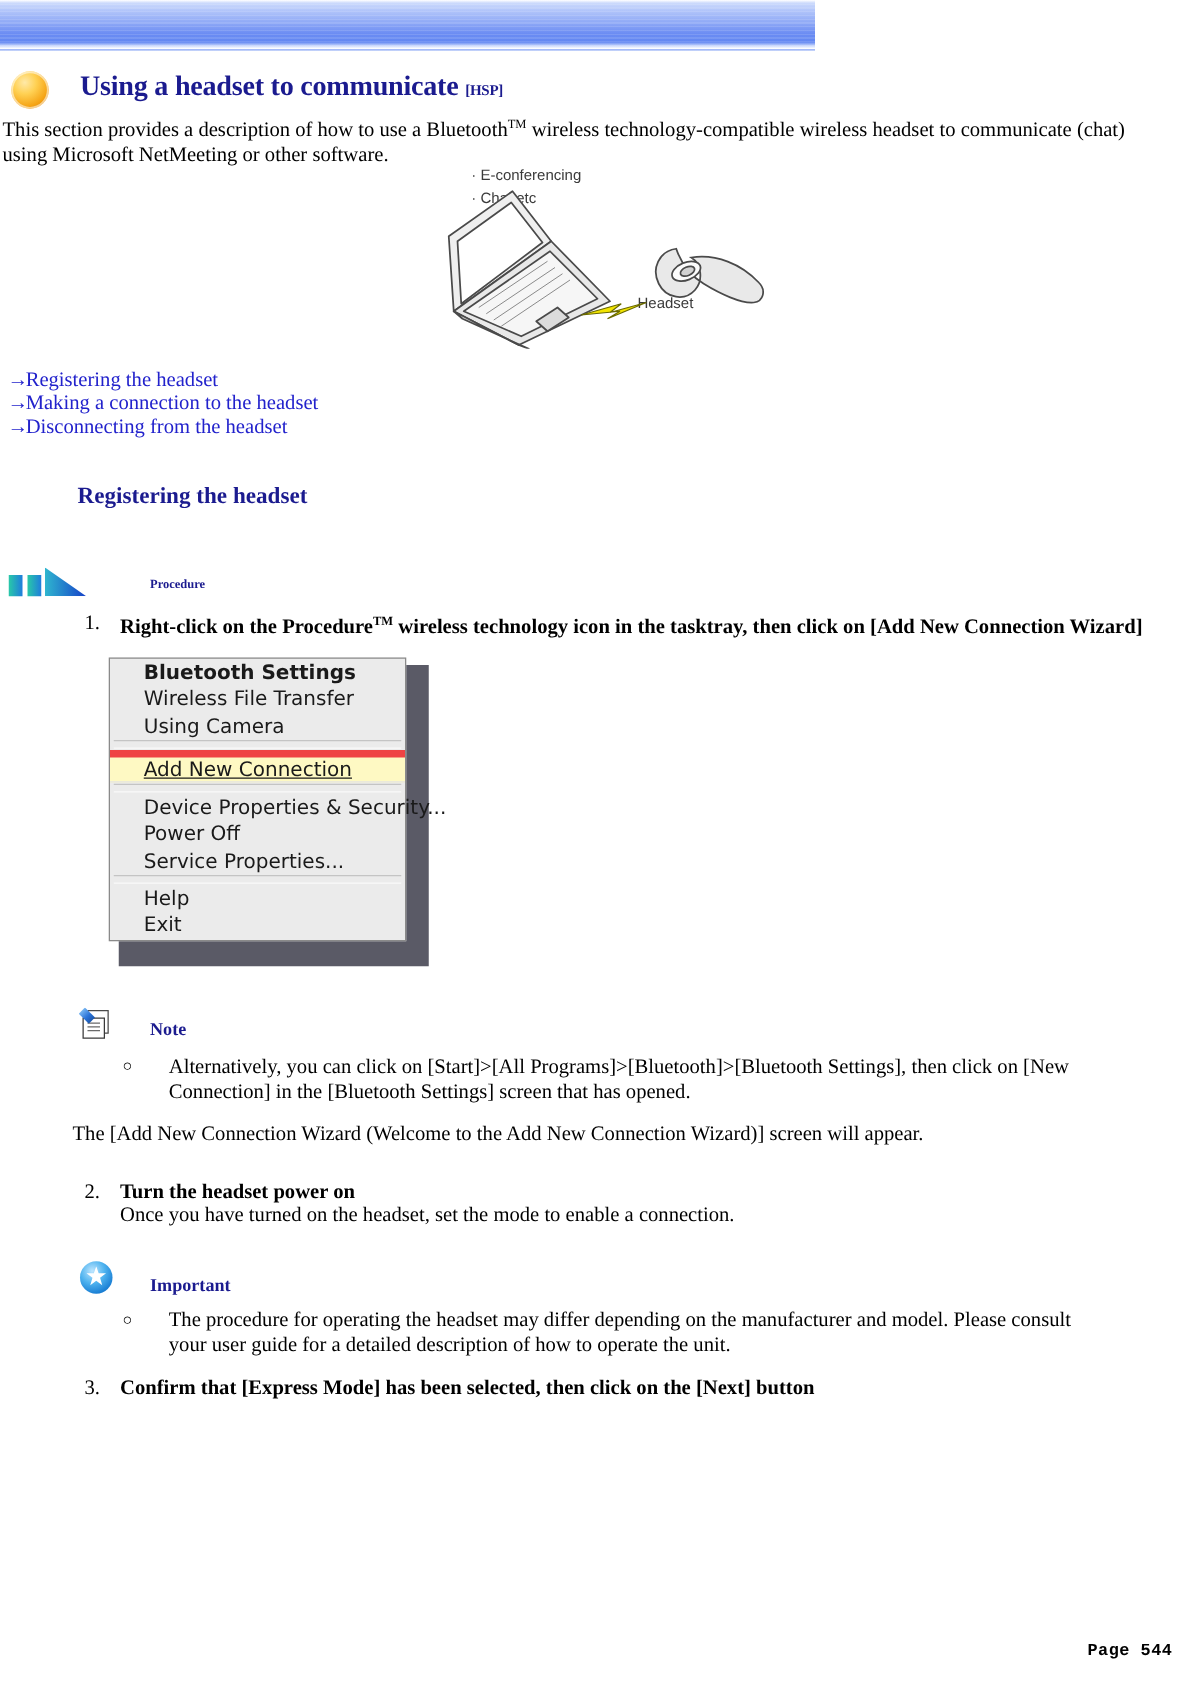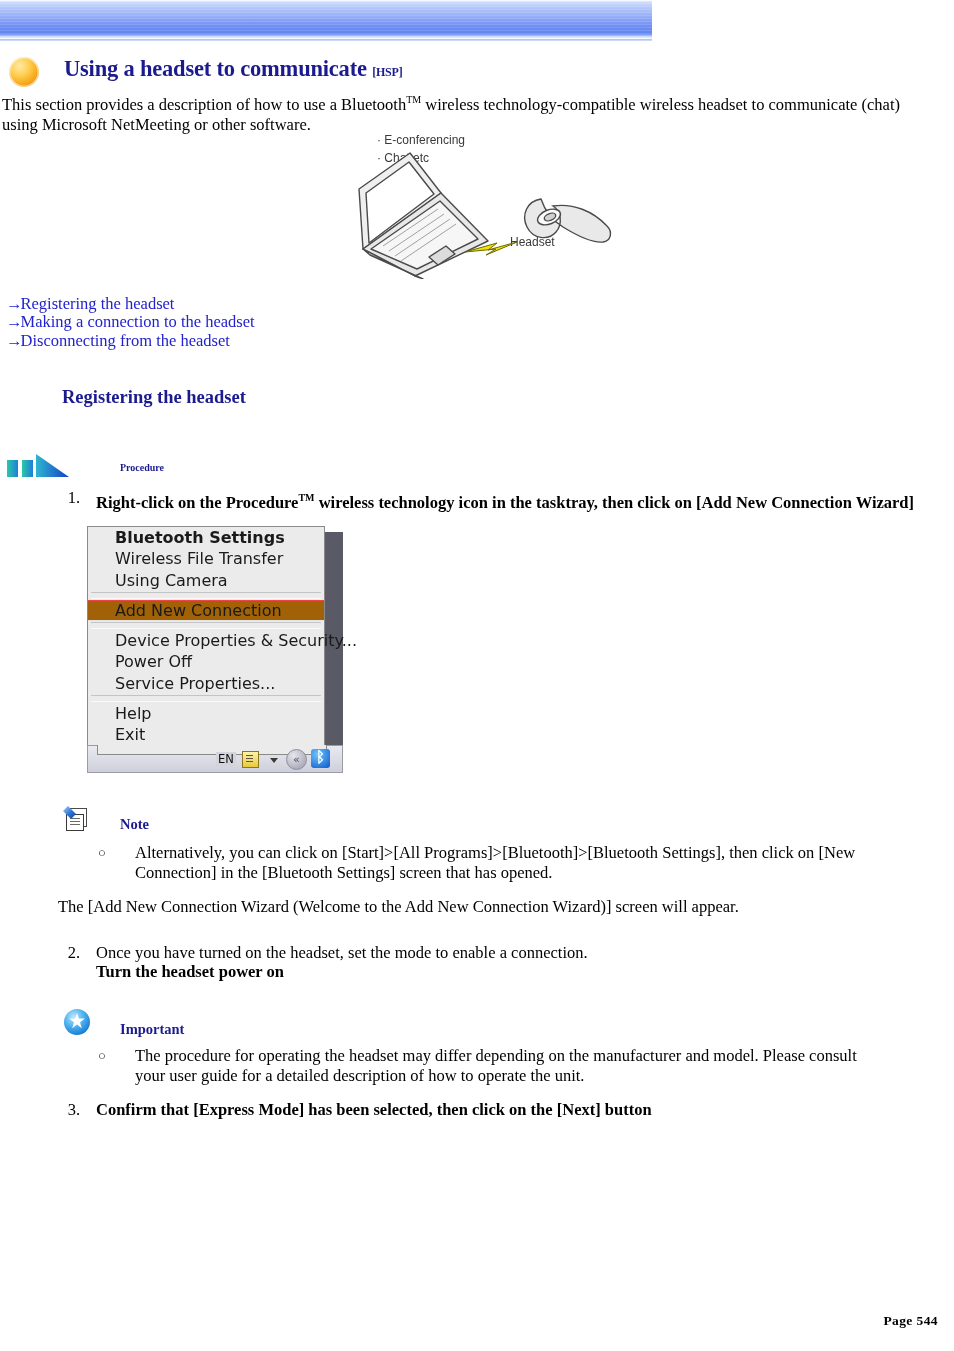--- a/index.html
+++ b/index.html
@@ -193,24 +193,24 @@
     color: #1a1a1a;
   }
   .menu .mi {
     height: 21.3px;
     line-height: 21.3px;
     padding-left: 27px;
     white-space: nowrap;
   }
   .menu .mi.bold { font-weight: bold; }
   .menu .mi.hl {
-    background: #a16207;
-    border-top: 1px solid #ef4444;
+    background: #fef9c3;
+    border-top: 6px solid #ef4444;
     border-bottom: 1px solid #e4e4e4;
-    height: 19.3px; line-height: 19.3px;
+    height: 19.3px; line-height: 19.3px; text-decoration: underline;
   }
   .menu .sep {
     height: 5px;
     border-top: 1px solid #c4c4c4;
     border-bottom: 1px solid #fafafa;
     margin: 1px 3px;
   }
   
   .tray {
     position: absolute;
@@ -341,20 +341,21 @@
     font-size: 16.5px;
   }
 
   
   .footer {
     position: absolute;
     right: 16px; bottom: 22px;
     font-size: 13.5px;
     font-weight: bold;
     letter-spacing: 0.4px;
+    font-family: Liberation Mono, monospace;
   }
 </style>
 </head>
 <body>
 
 <div class="banner">
   <div class="banner-stripes"></div>
 </div>
 
 <div class="title-row">
@@ -435,53 +436,41 @@
     <div class="sep"></div>
     <div class="mi hl">Add New Connection</div>
     <div class="sep"></div>
     <div class="mi">Device Properties &amp; Security...</div>
     <div class="mi">Power Off</div>
     <div class="mi">Service Properties...</div>
     <div class="sep"></div>
     <div class="mi">Help</div>
     <div class="mi">Exit</div>
   </div>
-  <div class="tray">
-    <div class="menu-foot"></div>
-    <div class="lang">EN</div>
-    <div class="note-ico"></div>
-    <div class="caret"></div>
-    <div class="grey-circ">
-        <span>«</span>
-      </div>
-    <div class="bt-ico">
-        <span>ᛒ</span>
-      </div>
-  </div>
 </div>
 
 <div class="callout-icon" id="note-icon">
   <div class="pg-back"></div>
   <div class="pg-front">
       <i></i>
     </div>
   <div class="pen"></div>
 </div>
 <div class="callout-label" id="note-label">Note</div>
 <div class="callout-body" id="note-body">
   <span class="bullet">○</span>
   <span class="txt">Alternatively, you can click on [Start]&gt;[All Programs]&gt;[Bluetooth]&gt;[Bluetooth Settings], then click on [New Connection] in the [Bluetooth Settings] screen that has opened.</span>
 </div>
 
 <div class="wizard-line">The [Add New Connection Wizard (Welcome to the Add New Connection Wizard)] screen will appear.</div>
 
 <div class="step" id="step2">
   <span class="num">2.</span>
+  <span class="body ttl">Turn the headset power on</span>
   <span class="body">Once you have turned on the headset, set the mode to enable a connection.</span>
-  <span class="body ttl">Turn the headset power on</span>
 </div>
 
 <div class="callout-icon" id="imp-icon">
   <div class="circ"></div>
   <div class="star"></div>
 </div>
 <div class="callout-label" id="imp-label">Important</div>
 <div class="callout-body" id="imp-body">
   <span class="bullet">○</span>
   <span class="txt">The procedure for operating the headset may differ depending on the manufacturer and model. Please consult your user guide for a detailed description of how to operate the unit.</span>

